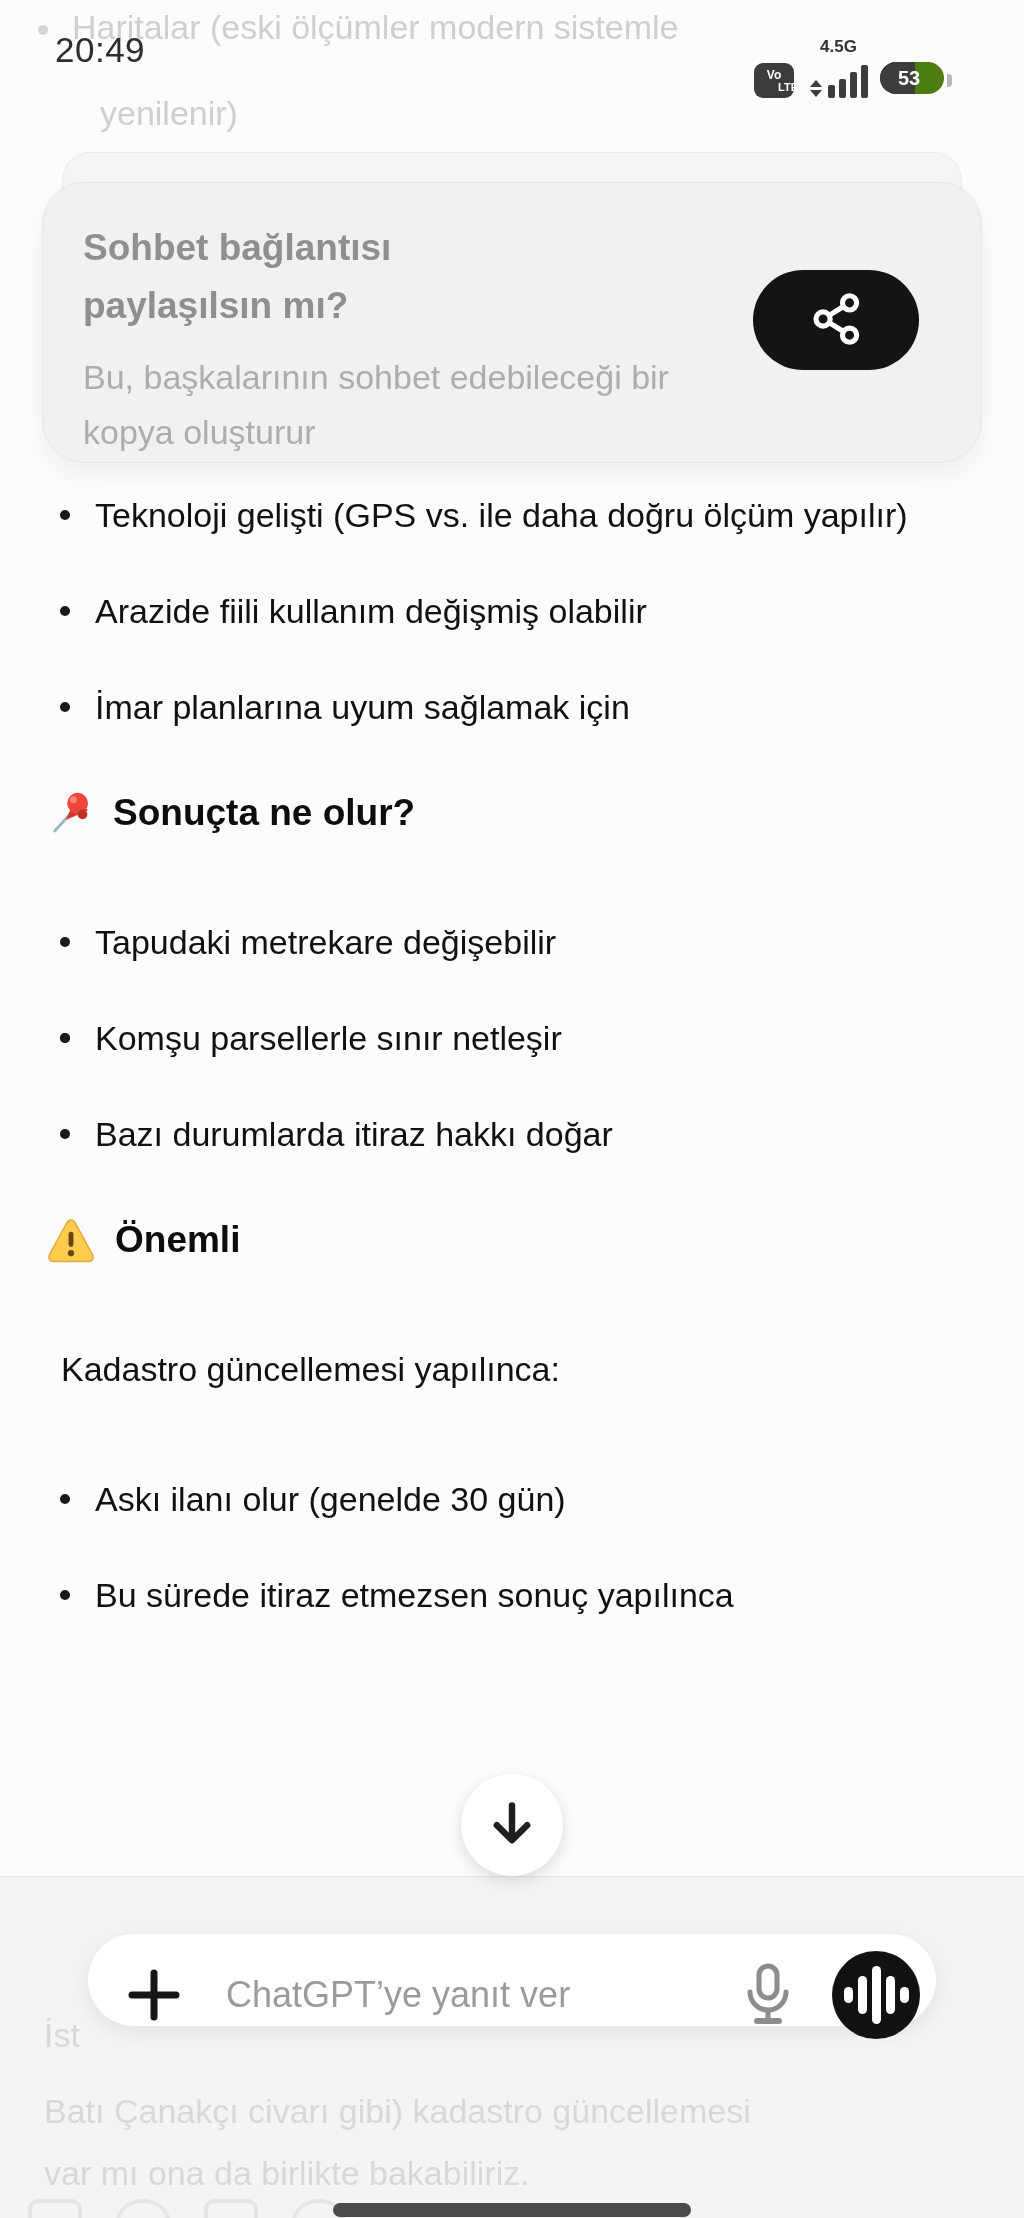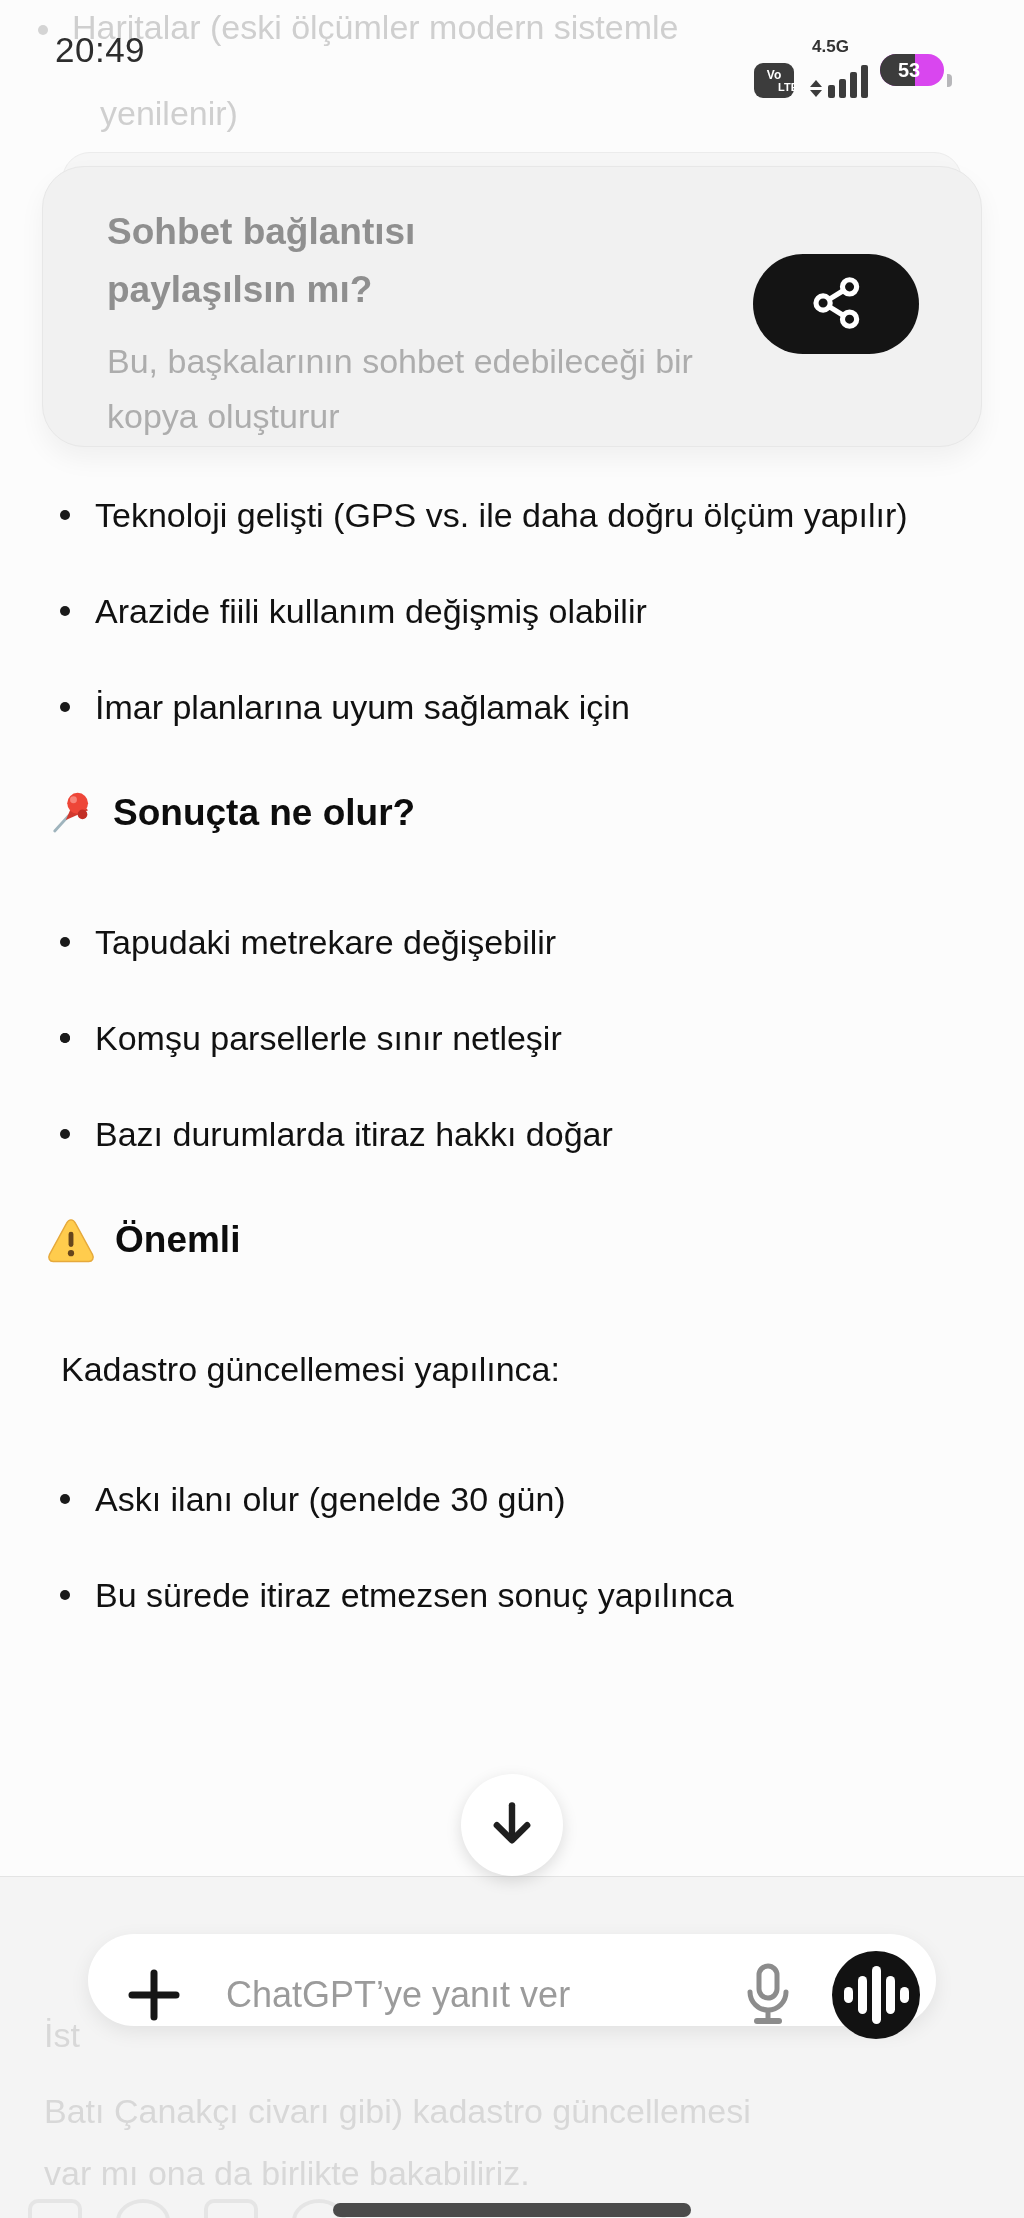--- a/index.html
+++ b/index.html
@@ -14,37 +14,37 @@
   #fade-top1{left:38px;top:8px;}
   #fade-top2{left:100px;top:94px;}
   
   .statusbar{position:absolute;left:0;top:0;width:100%;height:100px;z-index:5;}
   .time{position:absolute;left:55px;top:30px;font-size:35px;font-weight:500;color:#2d2d2d;letter-spacing:.5px;}
   .sicons{position:absolute;right:72px;top:46px;display:flex;align-items:flex-end;gap:12px;}
   .volte{width:40px;height:35px;background:#3c3c3c;border-radius:9px;color:#fff;font-weight:bold;
          display:flex;flex-direction:column;align-items:center;justify-content:center;line-height:12px;}
   .volte .l1{font-size:12px;} .volte .l2{font-size:11px;padding-left:28px;}
   .signal{position:relative;width:62px;height:52px;}
-  .signal .net{position:absolute;left:6px;top:-9px;font-size:17px;font-weight:bold;color:#333;}
+  .signal .net{position:absolute;left:14px;top:-9px;font-size:17px;font-weight:bold;color:#333;}
   .arrows{position:absolute;left:4px;bottom:1px;display:flex;flex-direction:column;gap:3px;}
   .arr-up{width:0;height:0;border-left:6px solid transparent;border-right:6px solid transparent;border-bottom:7px solid #3c3c3c;}
   .arr-dn{width:0;height:0;border-left:6px solid transparent;border-right:6px solid transparent;border-top:7px solid #3c3c3c;}
   .bars{position:absolute;right:0;bottom:0;display:flex;align-items:flex-end;gap:4px;}
   .bars i{display:block;width:7px;background:#3c3c3c;border-radius:2px;}
-  .battery{position:relative;width:64px;height:32px;border-radius:16px;overflow:hidden;background:#d946ef;margin-bottom:12px;}
+  .battery{position:relative;width:64px;height:32px;border-radius:16px;overflow:hidden;background:#4d7c0f;margin-bottom:4px;}
   .battery .fill{position:absolute;left:0;top:0;bottom:0;width:55%;background:#3c3c3c;}
   .battery .pct{position:absolute;left:0;right:6px;top:0;bottom:0;display:flex;align-items:center;justify-content:center;
                 color:#fff;font-size:20px;font-weight:bold;}
   .batt-nub{width:5px;height:13px;background:#b7b7ba;border-radius:0 4px 4px 0;margin:0 0 11px -9px;}
   
   .backcard{position:absolute;left:62px;top:152px;width:898px;height:120px;border-radius:28px;
             background:#f6f6f6;border:1px solid #ececec;}
-  .sharecard{position:absolute;left:42px;top:166px;width:940px;height:281px;border-radius:42px;
+  .sharecard{position:absolute;left:42px;top:182px;width:940px;height:281px;border-radius:42px;
              background:#f1f1f1;border:1px solid #e7e7e7;box-shadow:0 12px 26px rgba(0,0,0,.05);box-sizing:border-box;
-             padding:36px 0 0 64px;}
+             padding:36px 0 0 40px;}
   .sharecard h2{margin:0;width:430px;font-size:37px;font-weight:bold;color:#8f8f8f;line-height:1.58;}
   .sharecard p{margin:14px 0 0 0;width:640px;font-size:34px;color:#adadad;line-height:1.62;}
   .sharebtn{position:absolute;right:62px;top:87px;width:166px;height:100px;border-radius:50px;
             background:#141414;border:none;display:flex;align-items:center;justify-content:center;cursor:pointer;}
   
   .content{position:absolute;left:0;top:447px;width:1024px;box-sizing:border-box;padding:33px 60px 0 42px;}
   .li{position:relative;padding-left:53px;font-size:34px;line-height:70px;margin-bottom:26px;color:#111;}
   .li .b{position:absolute;left:18px;top:30px;width:10px;height:10px;border-radius:50%;background:#1a1a1a;}
   .hd{display:flex;align-items:center;gap:18px;margin:45px 0 68px 3px;font-size:37px;font-weight:bold;line-height:52px;color:#0d0d0d;}
   .hd svg{flex:0 0 auto;}

